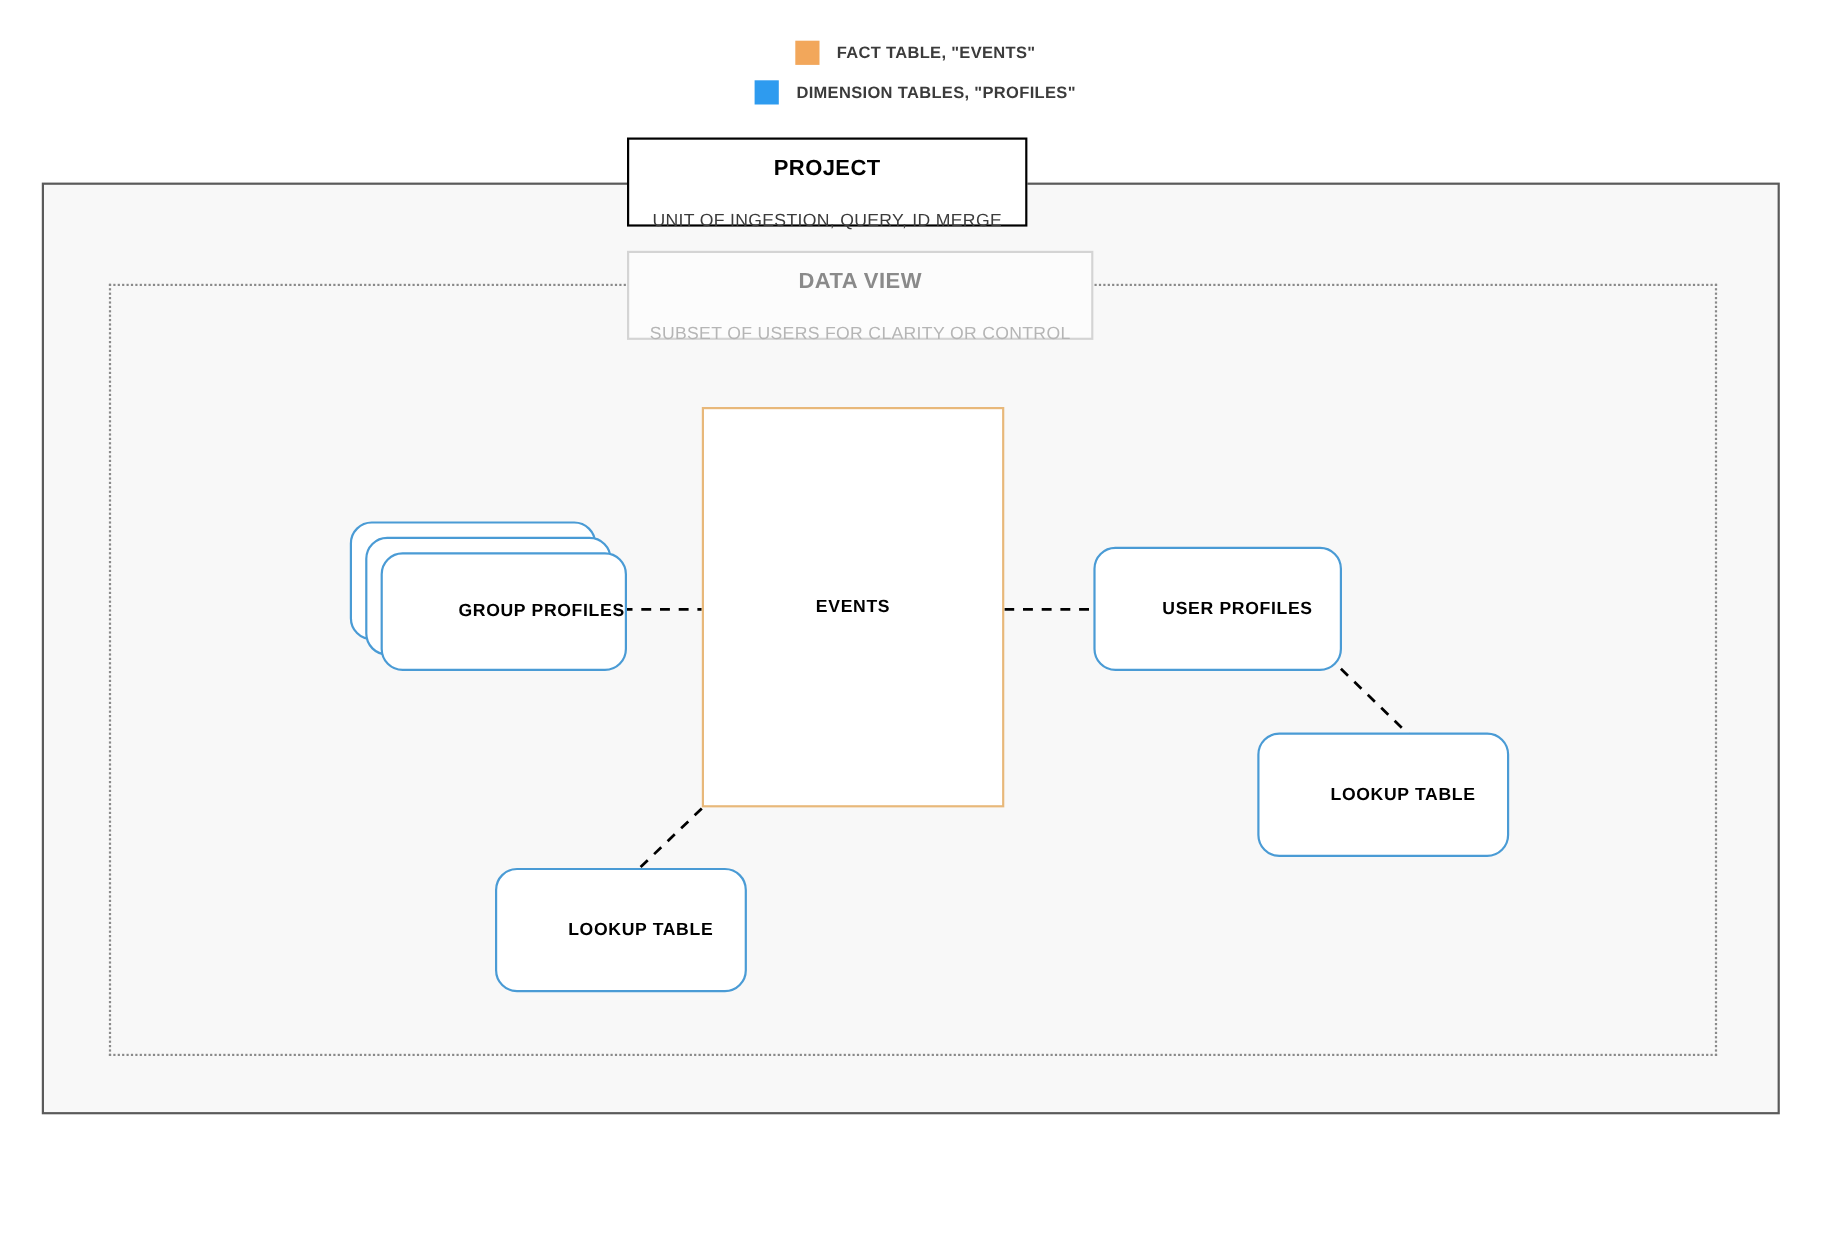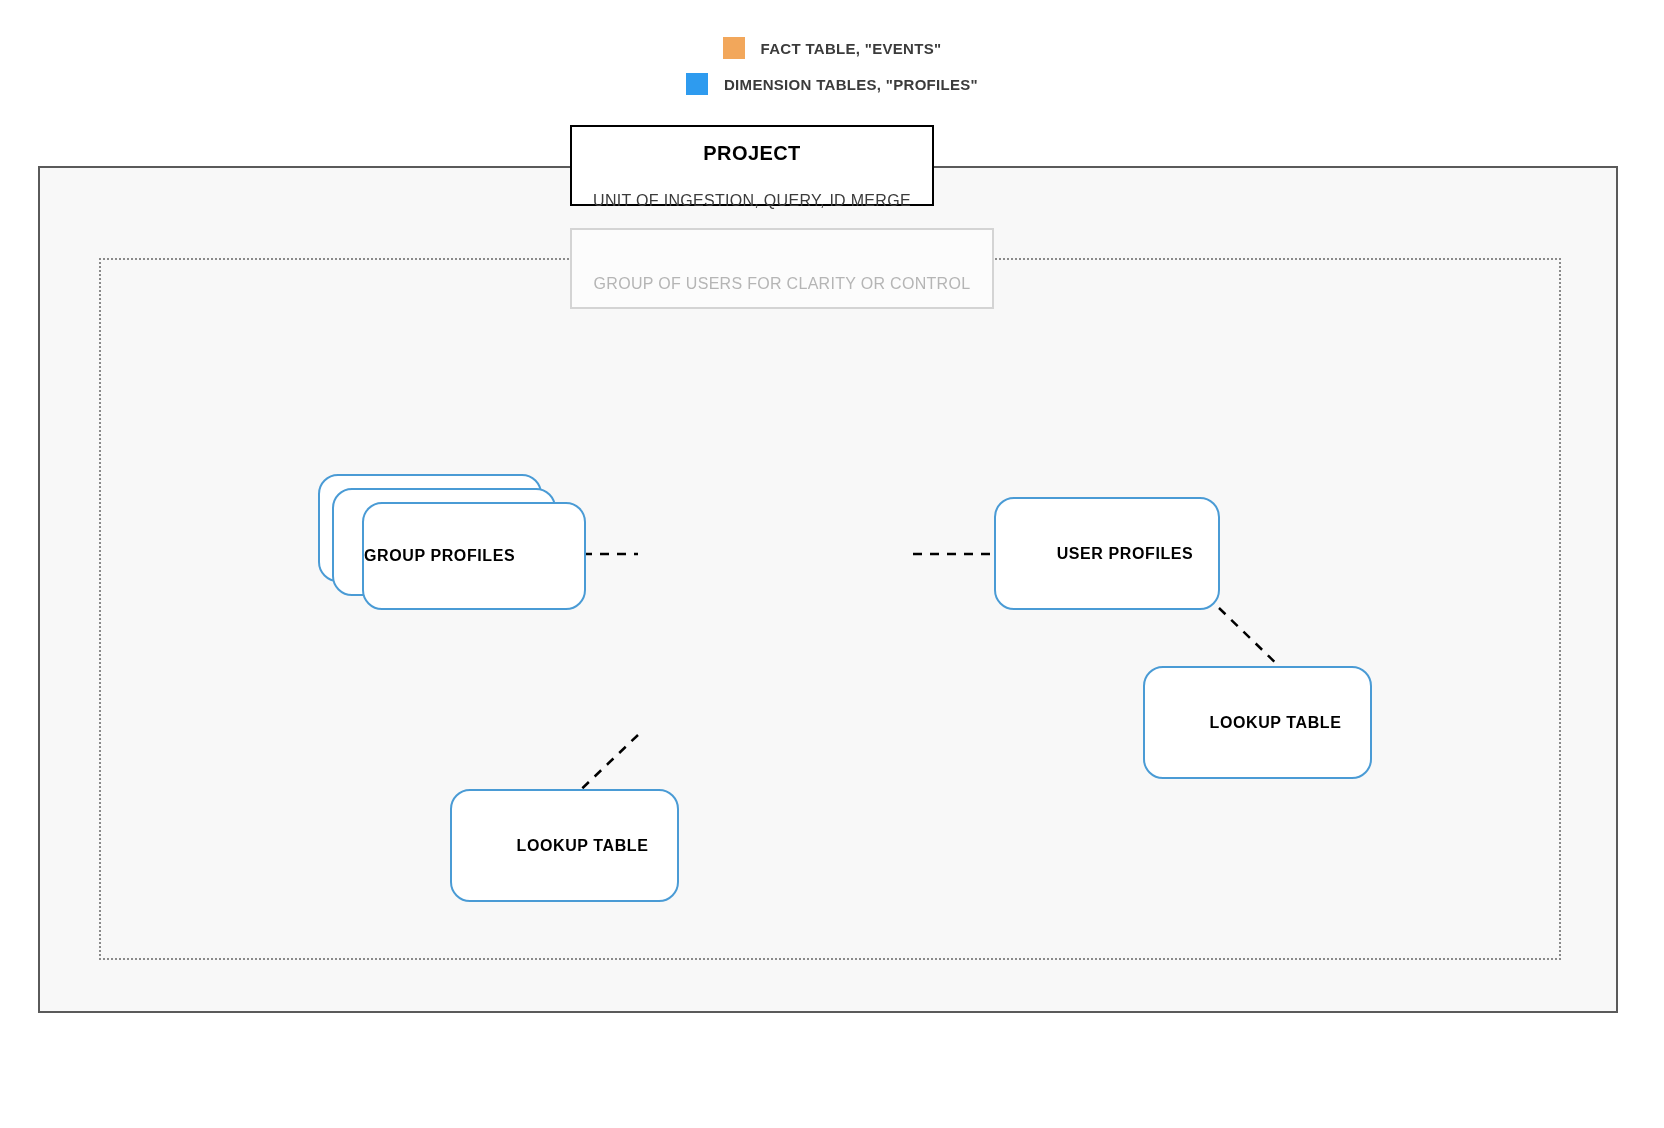--- a/index.html
+++ b/index.html
@@ -160,22 +160,22 @@
     box-sizing: border-box;
     width: 224px;
     height: 108px;
     border: 2px solid #4A9BD5;
     border-radius: 20px;
     background: #ffffff;
   }
   .stack-card.l1 { left: 0px;  top: 0px;  }
   .stack-card.l2 { left: 14px; top: 14px; }
   .stack-card.l3 {
-    left: 44px; top: 28px;
-    display: flex; align-items: center; justify-content: flex-start;
+    left: 28px; top: 28px;
+    display: flex; align-items: center; justify-content: flex-end;
   }
 
   .user-profiles-node {
     left: 994px;
     top: 497px;
     width: 226px;
     height: 113px;
   }
   .lookup-right-node {
     left: 1143px;
@@ -220,20 +220,23 @@
 
   <div class="dataview-container"></div>
 
   <svg class="connectors" viewBox="0 0 1664 1128">
     <line x1="566" y1="554" x2="638" y2="554" stroke="#000000" stroke-width="2.5" stroke-dasharray="9 8"></line>
     <line x1="913" y1="554" x2="993" y2="554" stroke="#000000" stroke-width="2.5" stroke-dasharray="9 8"></line>
     <line x1="1219" y1="608" x2="1314" y2="700" stroke="#000000" stroke-width="2.5" stroke-dasharray="9 8"></line>
     <line x1="638" y1="735" x2="546" y2="823" stroke="#000000" stroke-width="2.5" stroke-dasharray="9 8"></line>
   </svg>
 
+  <div class="node events-node">
+    <span class="node-label">EVENTS</span>
+  </div>
 
   <div class="stack-wrap">
     <div class="stack-card l1"></div>
     <div class="stack-card l2"></div>
     <div class="stack-card l3">
       <span class="node-label">GROUP PROFILES</span>
     </div>
   </div>
 
   <div class="node profile-node user-profiles-node">
@@ -247,16 +250,17 @@
   <div class="node profile-node lookup-left-node">
     <span class="node-label">LOOKUP TABLE</span>
   </div>
 
   <div class="header-card project-card">
     <div class="card-title">PROJECT</div>
     <div class="card-sub">UNIT OF INGESTION, QUERY, ID MERGE</div>
   </div>
 
   <div class="header-card dataview-card">
-    <div class="card-sub">GROUP OF USERS FOR CLARITY OR CONTROL</div>
+    <div class="card-title">DATA VIEW</div>
+    <div class="card-sub">SUBSET OF USERS FOR CLARITY OR CONTROL</div>
   </div>
 
 </div>
 
 </body></html>

